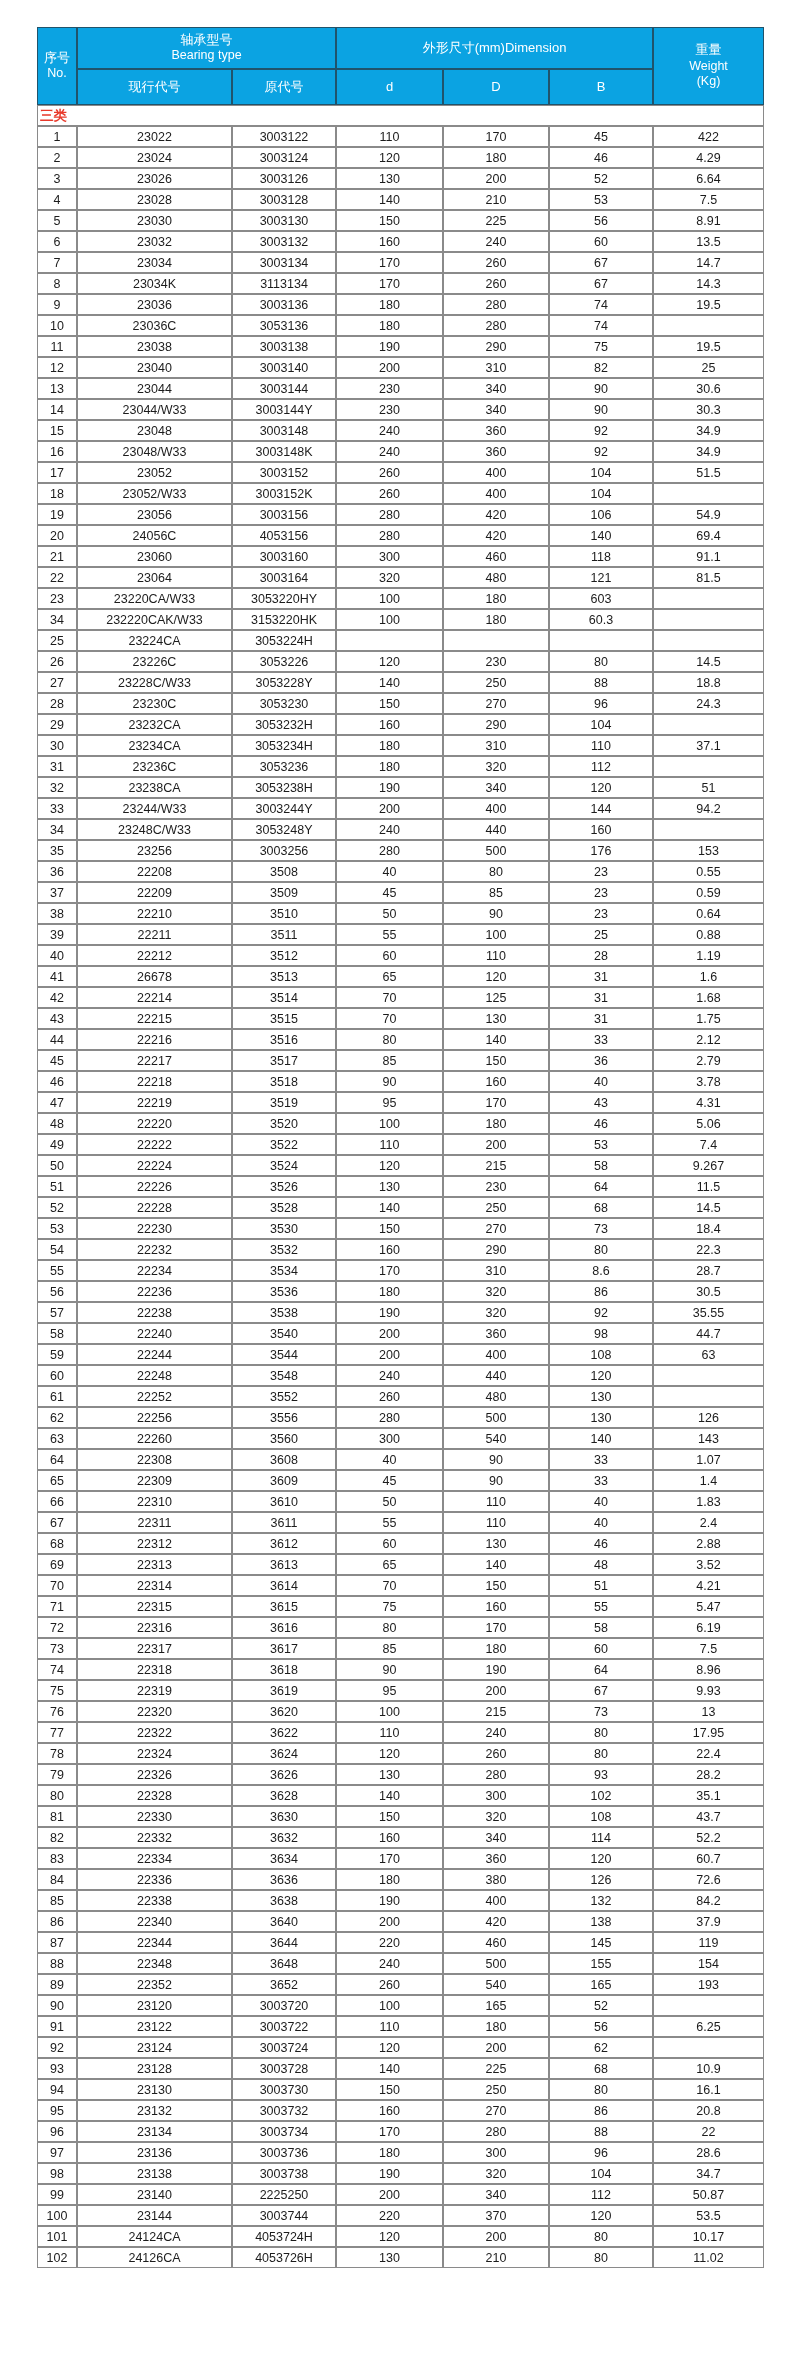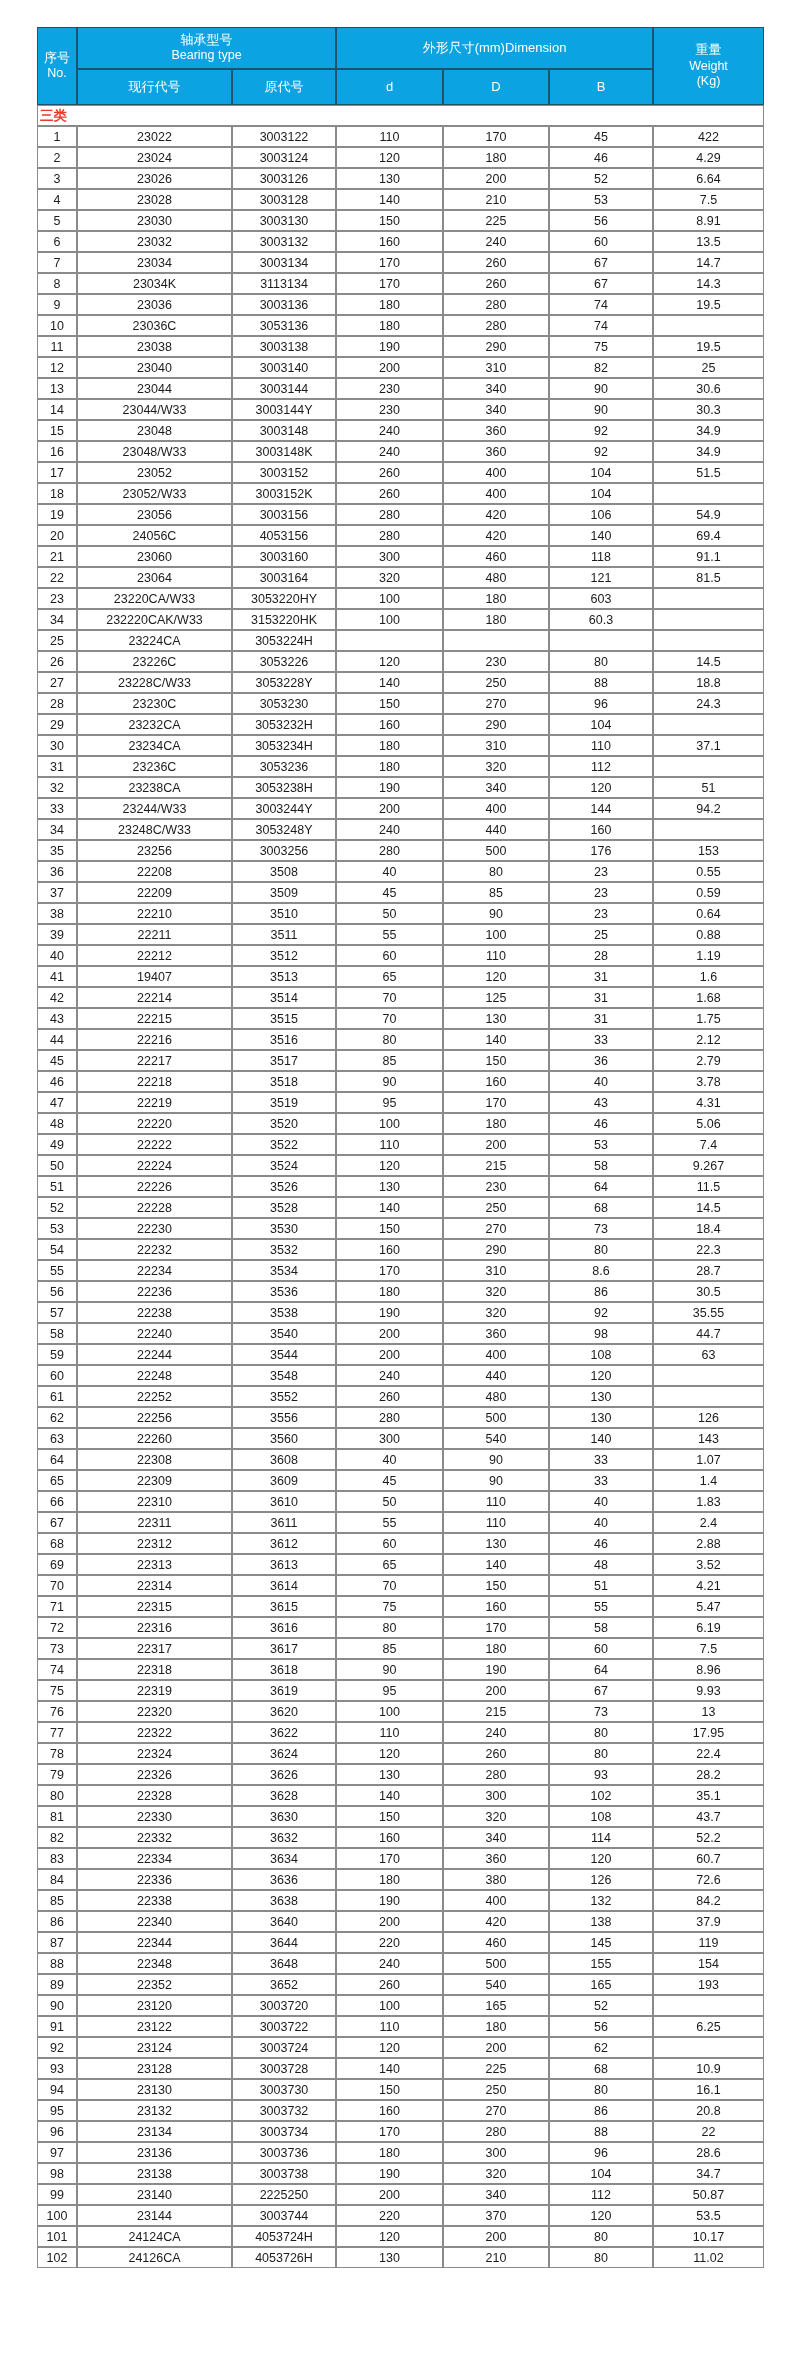--- a/index.html
+++ b/index.html
@@ -463,21 +463,21 @@
           <td>40</td>
           <td>22212</td>
           <td>3512</td>
           <td>60</td>
           <td>110</td>
           <td>28</td>
           <td>1.19</td>
         </tr>
         <tr>
           <td>41</td>
-          <td>19407</td>
+          <td>26678</td>
           <td>3513</td>
           <td>65</td>
           <td>120</td>
           <td>31</td>
           <td>1.6</td>
         </tr>
         <tr>
           <td>42</td>
           <td>22214</td>
           <td>3514</td>

